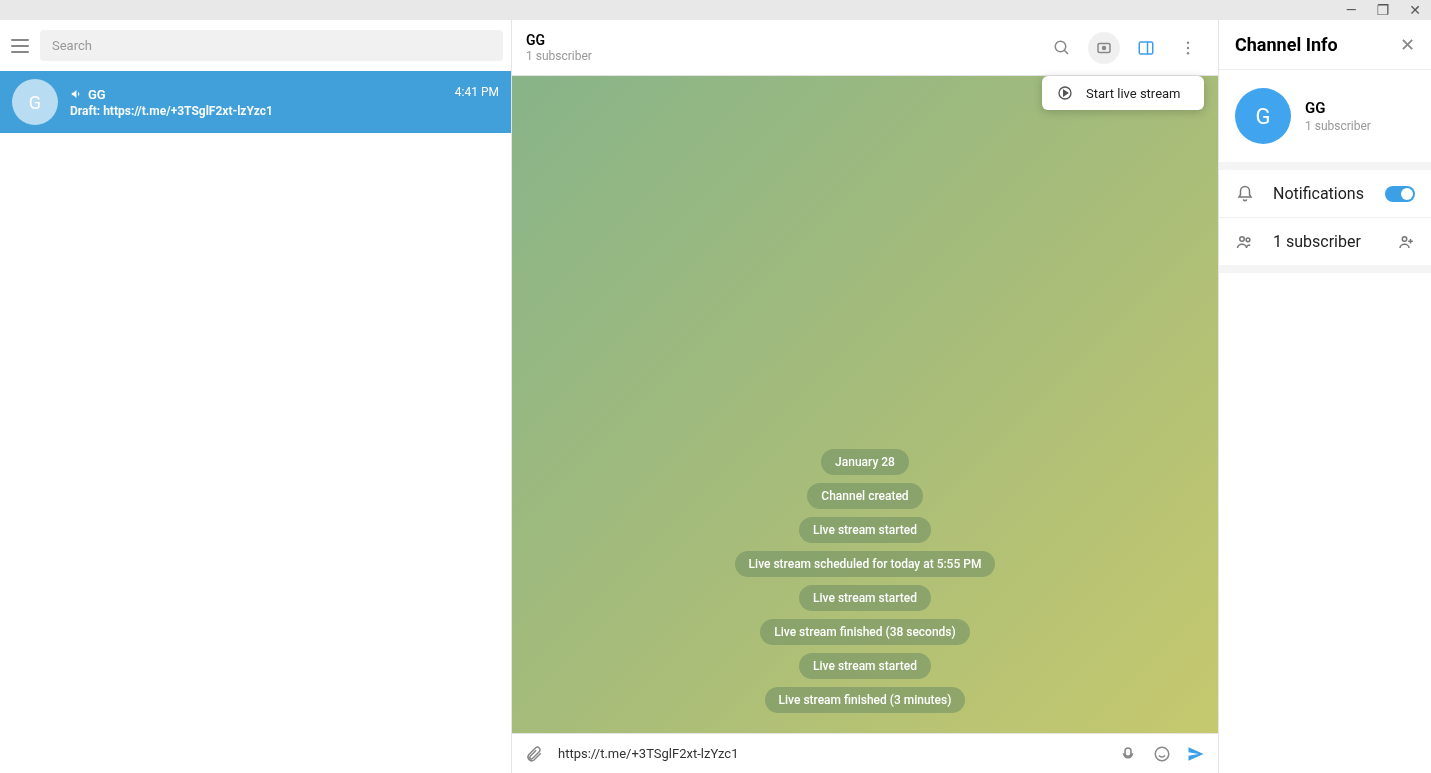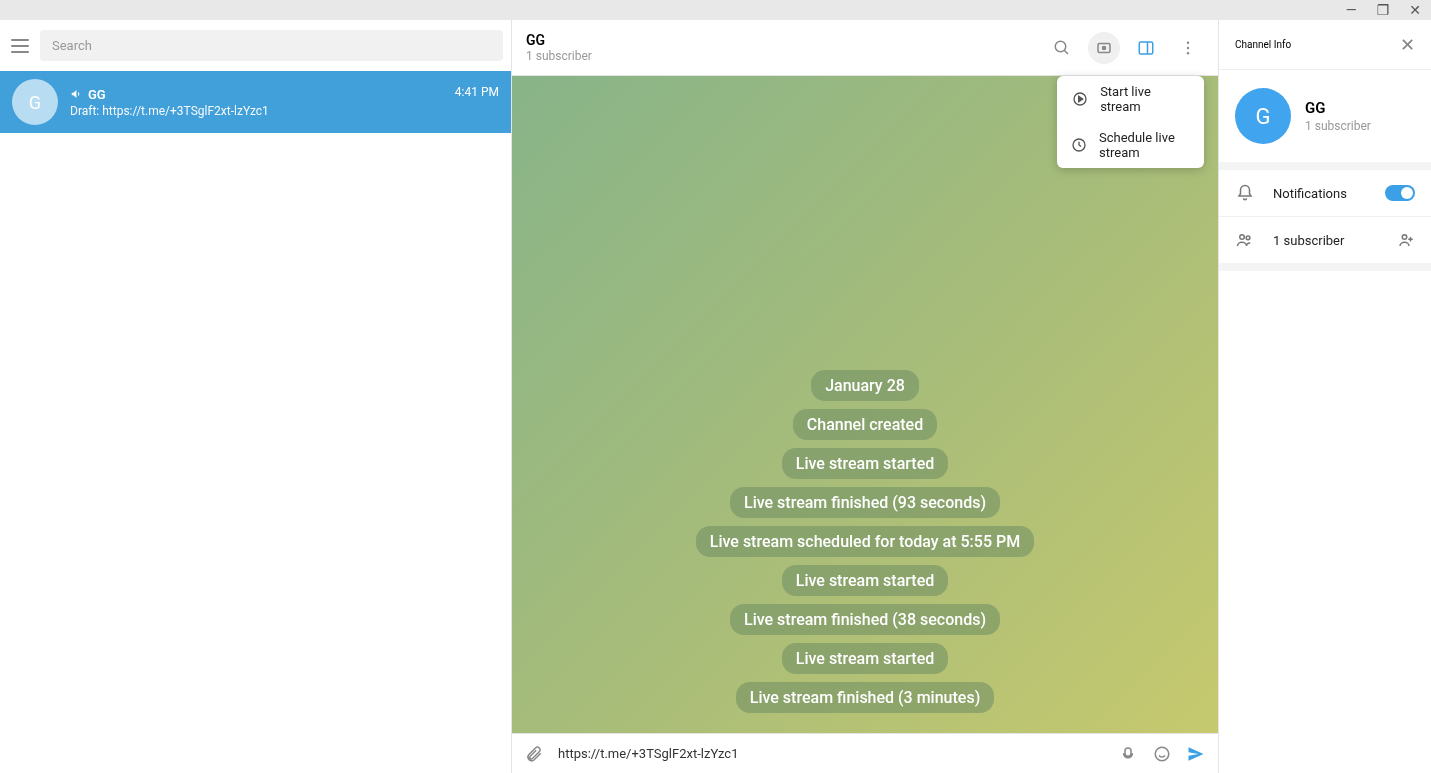--- a/index.html
+++ b/index.html
@@ -10,50 +10,50 @@
 .left { width:512px; display:flex; flex-direction:column; border-right:1px solid #e4e4e4; }
 .left-header { display:flex; align-items:center; padding:10px 8px; gap:8px; }
 .burger { width:24px; height:24px; display:flex; flex-direction:column; justify-content:center; gap:4px; cursor:pointer; padding:0 3px;}
 .burger div { height:2px; background:#888; border-radius:1px;}
 .search-box { flex:1; background:#f1f1f1; border-radius:4px; padding:8px 12px; font-size:13px; color:#999; }
 .chat-item { display:flex; align-items:center; padding:8px 12px; background:#419fd9; color:#fff; gap:12px; cursor:pointer; height:62px;}
 .avatar-sm { width:46px; height:46px; border-radius:50%; background:#b8dcf2; display:flex; align-items:center; justify-content:center; font-size:18px; color:#fff; }
 .chat-info { flex:1; overflow:hidden; }
 .chat-title-row { display:flex; align-items:center; gap:4px; }
 .chat-title { font-size:13px; font-weight:600; }
-.chat-preview { font-size:12px; opacity:.95; margin-top:2px; white-space:nowrap; overflow:hidden; text-overflow:ellipsis;}
+.chat-preview { font-size:12px; opacity:.95; margin-top:2px; white-space:nowrap; overflow:hidden; text-overflow:ellipsis;font-weight:bold;}
 .chat-time { font-size:12px; align-self:flex-start; margin-top:6px;}
 .megaphone { font-size:12px; }
 .middle { flex:1; display:flex; flex-direction:column; position:relative; }
 .mid-header { height:56px; display:flex; align-items:center; padding:0 14px; border-bottom:1px solid #e4e4e4; background:#fff;}
 .mid-title { flex:1; }
 .mid-title .name { font-size:14px; font-weight:600; }
 .mid-title .sub { font-size:12px; color:#999; margin-top:1px;}
 .mid-icons { display:flex; gap:10px; align-items:center; }
 .icon-btn { width:32px; height:32px; display:flex; align-items:center; justify-content:center; border-radius:50%; cursor:pointer; color:#888;}
 .icon-btn.active { background:#f0f0f0; }
 .chat-bg { flex:1; background:linear-gradient(135deg,#88b489 0%,#a6bc7a 50%,#c6c96e 100%); display:flex; flex-direction:column; justify-content:flex-end; align-items:center; padding:20px 0; gap:8px; position:relative;}
-.bubble { background:rgba(115,145,100,.6); color:#fff; font-size:16px; padding:6px 14px; border-radius:14px; font-weight:500;}
+.bubble { background:rgba(115,145,100,.6); color:#fff; font-size:12px; padding:6px 14px; border-radius:14px; font-weight:500;}
 .input-bar { height:40px; display:flex; align-items:center; padding:0 12px; gap:14px; background:#fff; border-top:1px solid #e4e4e4;}
 .input-field { flex:1; font-size:13px; color:#333; border:none; outline:none; }
 .input-icon { color:#888; cursor:pointer; width:20px; height:20px; display:flex; align-items:center; justify-content:center;}
 .send-btn { color:#3ba0e6; cursor:pointer;}
-.dropdown { position:absolute; top:56px; right:14px; width:147px; background:#fff; border-radius:6px; box-shadow:0 2px 10px rgba(0,0,0,.2); overflow:hidden; z-index:10;}
+.dropdown { position:absolute; top:56px; right:14px; width:162px; background:#fff; border-radius:6px; box-shadow:0 2px 10px rgba(0,0,0,.2); overflow:hidden; z-index:10;}
 .dd-item { display:flex; align-items:center; gap:12px; padding:8px 14px; font-size:13px; cursor:pointer; color:#222;}
 .dd-highlight { border:2px solid #d62828; }
 .dd-icon { width:18px; height:18px; display:flex; align-items:center; justify-content:center; color:#555;}
 .right { width:213px; border-left:1px solid #e4e4e4; display:flex; flex-direction:column;}
 .right-header { display:flex; align-items:center; justify-content:space-between; padding:14px 16px; border-bottom:1px solid #eee;}
-.right-header .title { font-size:10px; font-weight:400; }
+.right-header .title { font-size:18px; font-weight:700; }
 .close-x { cursor:pointer; color:#888; font-size:18px;}
 .right-profile { display:flex; align-items:center; gap:14px; padding:18px 16px; border-bottom:8px solid #f4f4f4;}
 .avatar-lg { width:56px; height:56px; border-radius:50%; background:#41a4ef; display:flex; align-items:center; justify-content:center; color:#fff; font-size:22px;}
 .profile-text .name { font-size:15px; font-weight:600; }
 .profile-text .sub { font-size:12px; color:#999; margin-top:2px;}
-.right-row { display:flex; align-items:center; padding:14px 16px; gap:18px; font-size:13px; color:#222; border-bottom:1px solid #f0f0f0; cursor:pointer;}
+.right-row { display:flex; align-items:center; padding:14px 16px; gap:18px; font-size:16px; color:#222; border-bottom:1px solid #f0f0f0; cursor:pointer;}
 .right-row .row-icon { width:20px; color:#777; display:flex; justify-content:center;}
 .toggle { margin-left:auto; width:30px; height:16px; background:#3ba0e6; border-radius:8px; position:relative;}
 .toggle::after { content:''; position:absolute; right:2px; top:2px; width:12px; height:12px; background:#fff; border-radius:50%;}
 .add-user { margin-left:auto; color:#777;}
 .section-gap { border-bottom:8px solid #f4f4f4;}
 svg { display:block; }
 </style>
 </head>
 <body>
 
@@ -131,36 +131,26 @@
     <div class="dropdown">
       <div class="dd-item">
         <span class="dd-icon">
           <svg width="16" height="16" viewBox="0 0 24 24" fill="none" stroke="#555" stroke-width="2">
               <circle cx="12" cy="12" r="9"></circle>
               <path d="M10 8l6 4-6 4V8z" fill="#555"></path>
             </svg>
         </span>
         <span>Start live stream</span>
       </div>
-      <div class="dd-item">
-        <span class="dd-icon">
-          <svg width="16" height="16" viewBox="0 0 24 24" fill="none" stroke="#555" stroke-width="2">
-              <circle cx="12" cy="12" r="9"></circle>
-              <path d="M12 7v5l3 2"></path>
-            </svg>
-        </span>
-        <span>Schedule live stream</span>
-      </div>
     </div>
 
     <div class="chat-bg">
       <div class="bubble">January 28</div>
       <div class="bubble">Channel created</div>
       <div class="bubble">Live stream started</div>
-      <div class="bubble">Live stream finished (93 seconds)</div>
       <div class="bubble">Live stream scheduled for today at 5:55 PM</div>
       <div class="bubble">Live stream started</div>
       <div class="bubble">Live stream finished (38 seconds)</div>
       <div class="bubble">Live stream started</div>
       <div class="bubble">Live stream finished (3 minutes)</div>
     </div>
 
     <div class="input-bar">
       <span class="input-icon">
         <svg width="18" height="18" viewBox="0 0 24 24" fill="none" stroke="#888" stroke-width="2">

